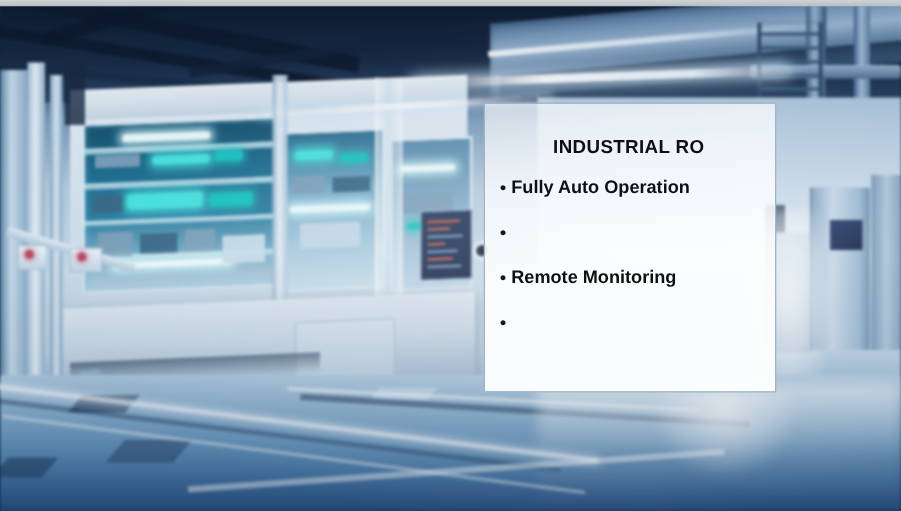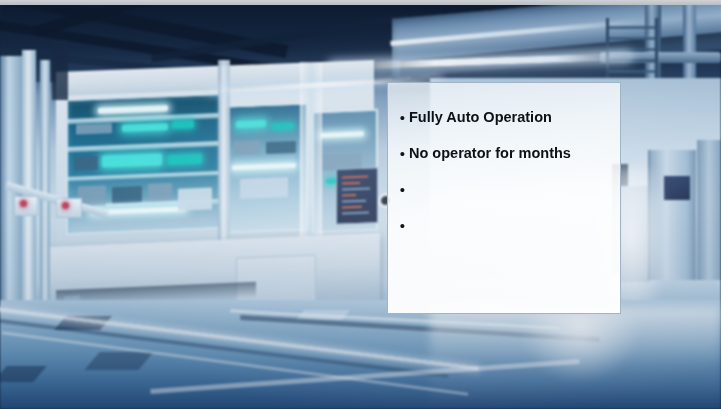--- a/index.html
+++ b/index.html
@@ -453,33 +453,34 @@
     <div class="layer" id="floor-gloss2"></div>
 
     <div class="layer" id="cool"></div>
     <div class="layer" id="haze"></div>
   </div>
 
   <div class="layer" id="frame-top"></div>
 
   <div id="panel">
 
+    <div id="panel-title">INDUSTRIAL RO</div>
 
     <div class="bullet-row">
       <span class="bullet-dot">•</span>
       <span class="bullet-text">Fully Auto Operation</span>
     </div>
 
     <div class="bullet-row">
       <span class="bullet-dot">•</span>
-      <span class="bullet-text">No operator for months</span>
     </div>
 
     <div class="bullet-row">
       <span class="bullet-dot">•</span>
+      <span class="bullet-text">Remote Monitoring</span>
     </div>
 
     <div class="bullet-row">
       <span class="bullet-dot">•</span>
     </div>
 
   </div>
 
 </div>
 

